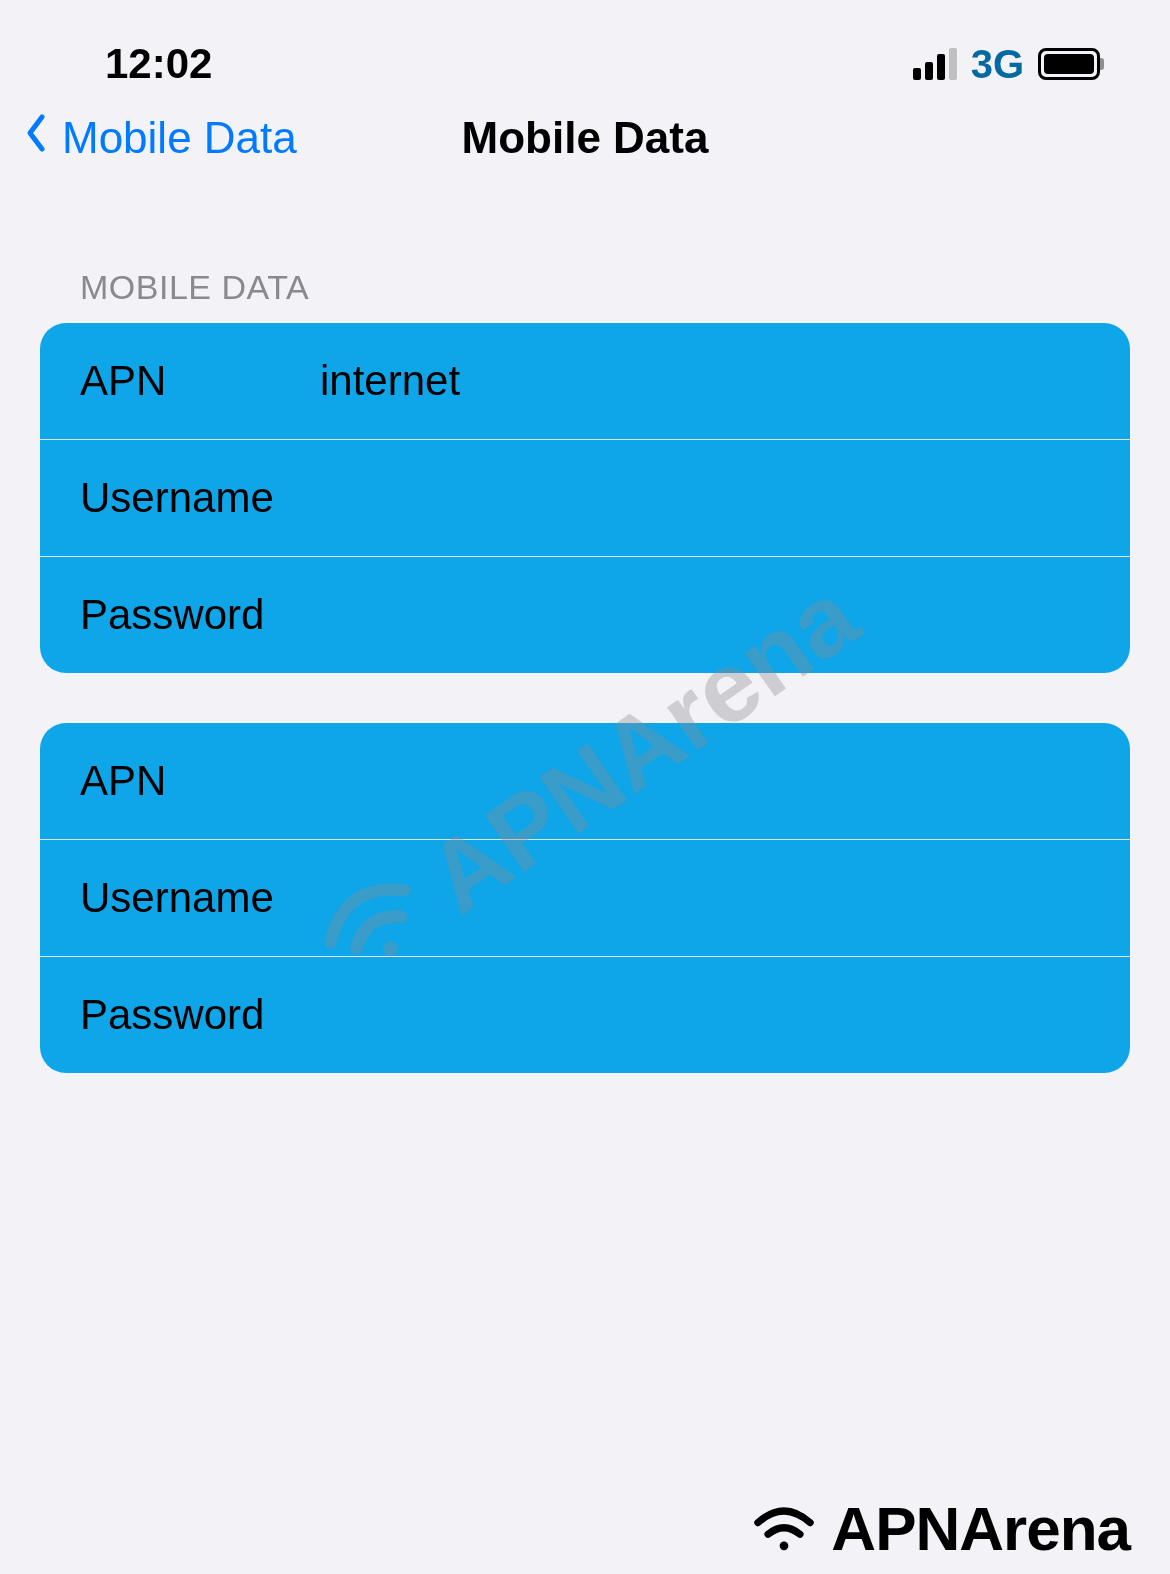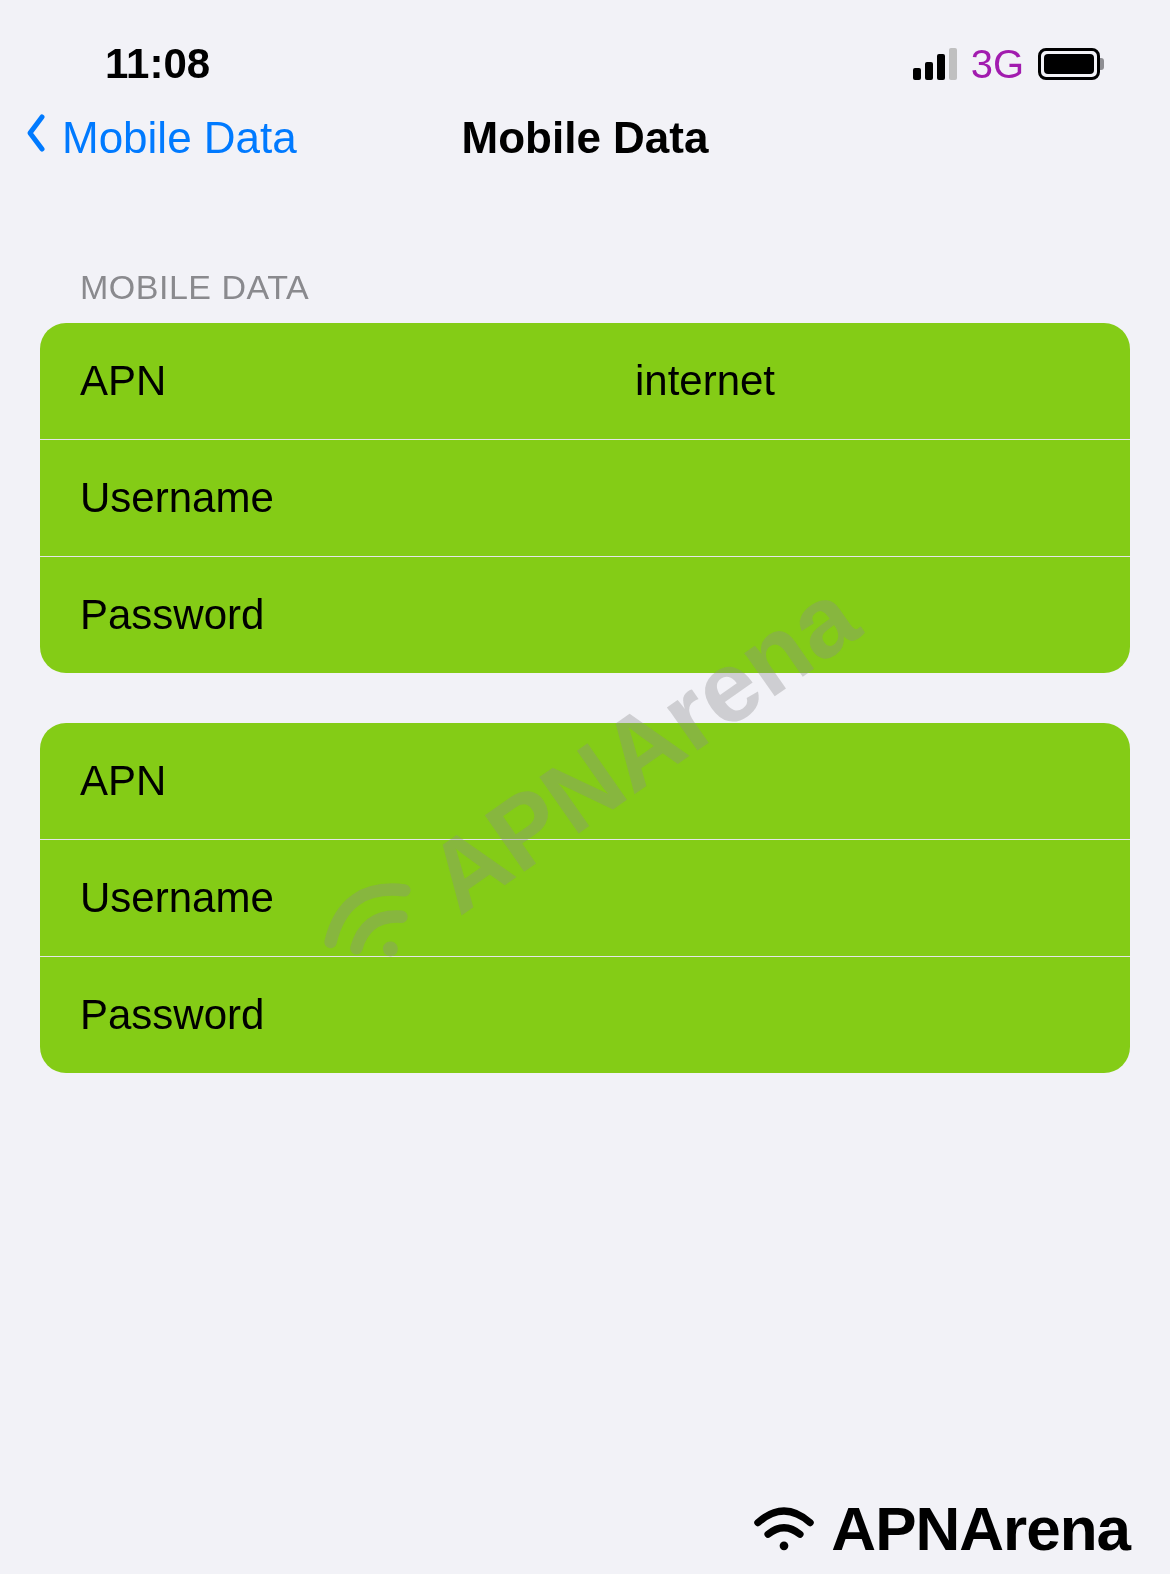--- a/index.html
+++ b/index.html
@@ -40,22 +40,22 @@
       width: 8px;
       background-color: #000;
       border-radius: 2px;
     }
     .bar1 { height: 12px; }
     .bar2 { height: 18px; }
     .bar3 { height: 26px; }
     .bar4 { height: 32px; background-color: #c0c0c0; }
     .network-type {
       font-size: 40px;
-      font-weight: 400;
-      color: #a21caf;
+      font-weight: 700;
+      color: #0369a1;
     }
     .battery {
       width: 62px;
       height: 32px;
       border: 3px solid #000;
       border-radius: 8px;
       position: relative;
       padding: 3px;
     }
     .battery::after {
@@ -110,21 +110,21 @@
       padding-top: 80px;
     }
     .section-header {
       font-size: 34px;
       font-weight: 400;
       color: #8a8a8e;
       letter-spacing: 0.5px;
       padding: 30px 80px 16px 80px;
     }
     .settings-group {
-      background-color: #84cc16;
+      background-color: #0ea5e9;
       margin: 0 40px;
       border-radius: 26px;
       overflow: hidden;
     }
     .settings-row {
       display: flex;
       align-items: center;
       padding: 34px 40px;
       border-bottom: 1px solid #e5e5e8;
     }
@@ -139,21 +139,20 @@
       flex-shrink: 0;
     }
     .row-input {
       font-size: 42px;
       font-weight: 400;
       color: #000;
       border: none;
       outline: none;
       background: transparent;
       flex: 1;
-      text-align: center;
     }
     .watermark-center {
       position: absolute;
       top: 50%;
       left: 50%;
       transform: translate(-50%, -50%) rotate(-35deg);
       font-size: 100px;
       font-weight: 700;
       color: rgba(140, 140, 140, 0.35);
       pointer-events: none;
@@ -181,21 +180,21 @@
     }
     .wifi-icon-bottom svg {
       width: 78px;
       height: 58px;
     }
   </style>
 </head>
 <body>
 
 <div class="status-bar">
-  <div class="status-time">11:08</div>
+  <div class="status-time">12:02</div>
   <div class="status-right">
     <div class="signal-bars">
       <div class="bar bar1"></div>
       <div class="bar bar2"></div>
       <div class="bar bar3"></div>
       <div class="bar bar4"></div>
     </div>
     <div class="network-type">3G</div>
     <div class="battery">
       <div class="battery-fill"></div>

